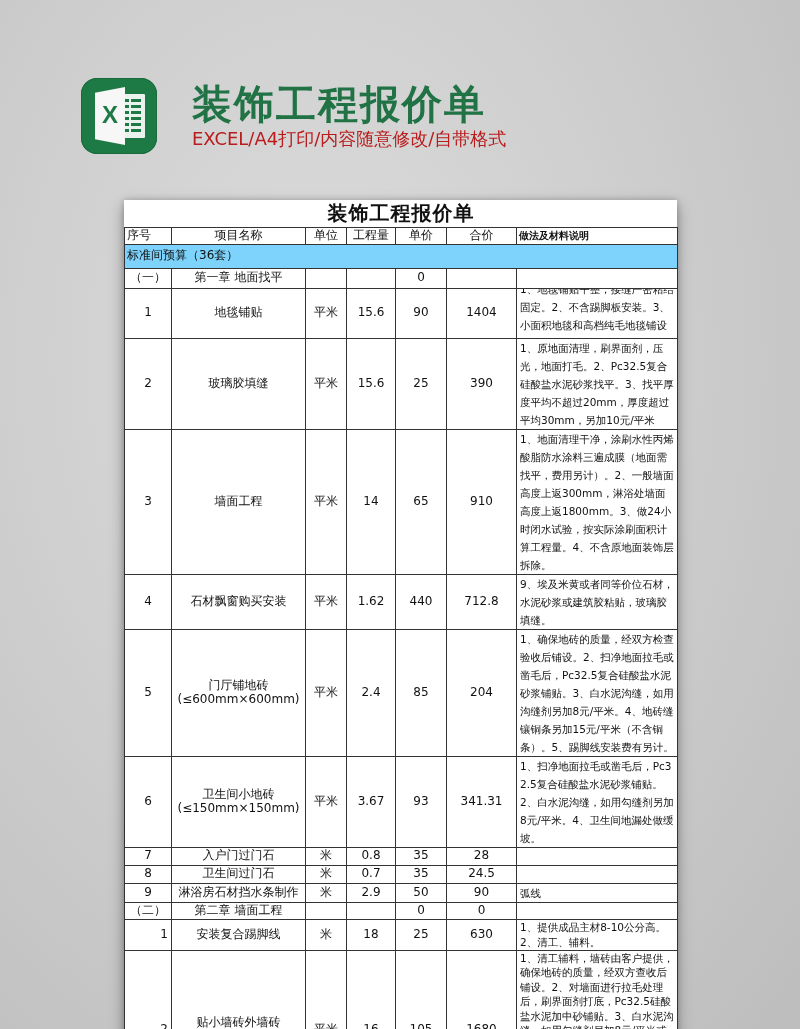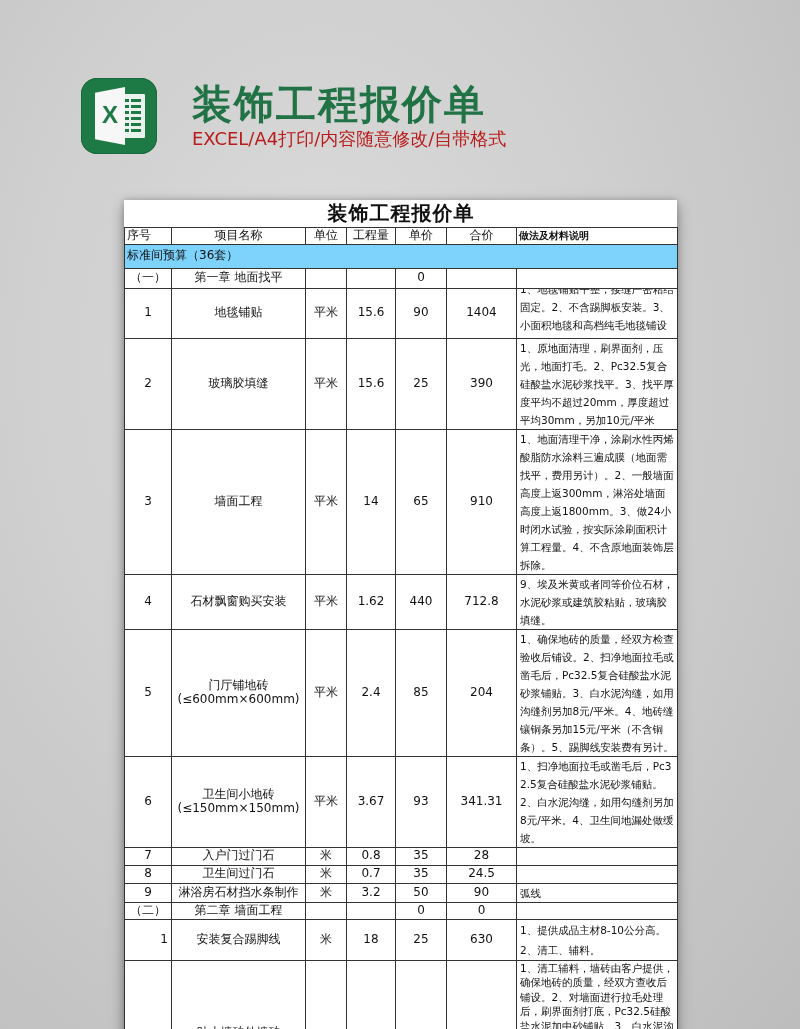--- a/index.html
+++ b/index.html
@@ -198,21 +198,21 @@
       <td>0.7</td>
       <td>35</td>
       <td>24.5</td>
       <td class="desc"></td>
     </tr>
 
     <tr style="height:19px">
       <td>9</td>
       <td>淋浴房石材挡水条制作</td>
       <td>米</td>
-      <td>3.2</td>
+      <td>2.9</td>
       <td>50</td>
       <td>90</td>
       <td class="desc">弧线</td>
     </tr>
 
     <tr style="height:17px">
       <td>（二）</td>
       <td>第二章 墙面工程</td>
       <td></td>
       <td></td>
@@ -221,21 +221,21 @@
       <td class="desc"></td>
     </tr>
 
     <tr style="height:26px">
       <td class="num-right">1</td>
       <td>安装复合踢脚线</td>
       <td>米</td>
       <td>18</td>
       <td>25</td>
       <td>630</td>
-      <td class="desc" style="line-height:20px">1、提供成品主材8-10公分高。2、清工、辅料。</td>
+      <td class="desc" style="line-height:15px">1、提供成品主材8-10公分高。2、清工、辅料。</td>
     </tr>
 
     <tr style="height:148px">
       <td class="num-right">2</td>
       <td>贴小墙砖外墙砖(≤150mm×150mm)</td>
       <td>平米</td>
       <td>16</td>
       <td>105</td>
       <td>1680</td>
       <td class="desc" style="line-height:14.5px">1、清工辅料，墙砖由客户提供，确保地砖的质量，经双方查收后铺设。2、对墙面进行拉毛处理后，刷界面剂打底，Pc32.5硅酸盐水泥加中砂铺贴。3、白水泥沟缝，如用勾缝剂另加8元/平米或客户自行提供勾缝剂，其砖缝≤3mm，按设计施工。4、墙面垂直或平整度≥20mm时，墙面找平费用另计。不含墙面铲除和拆除。</td>

